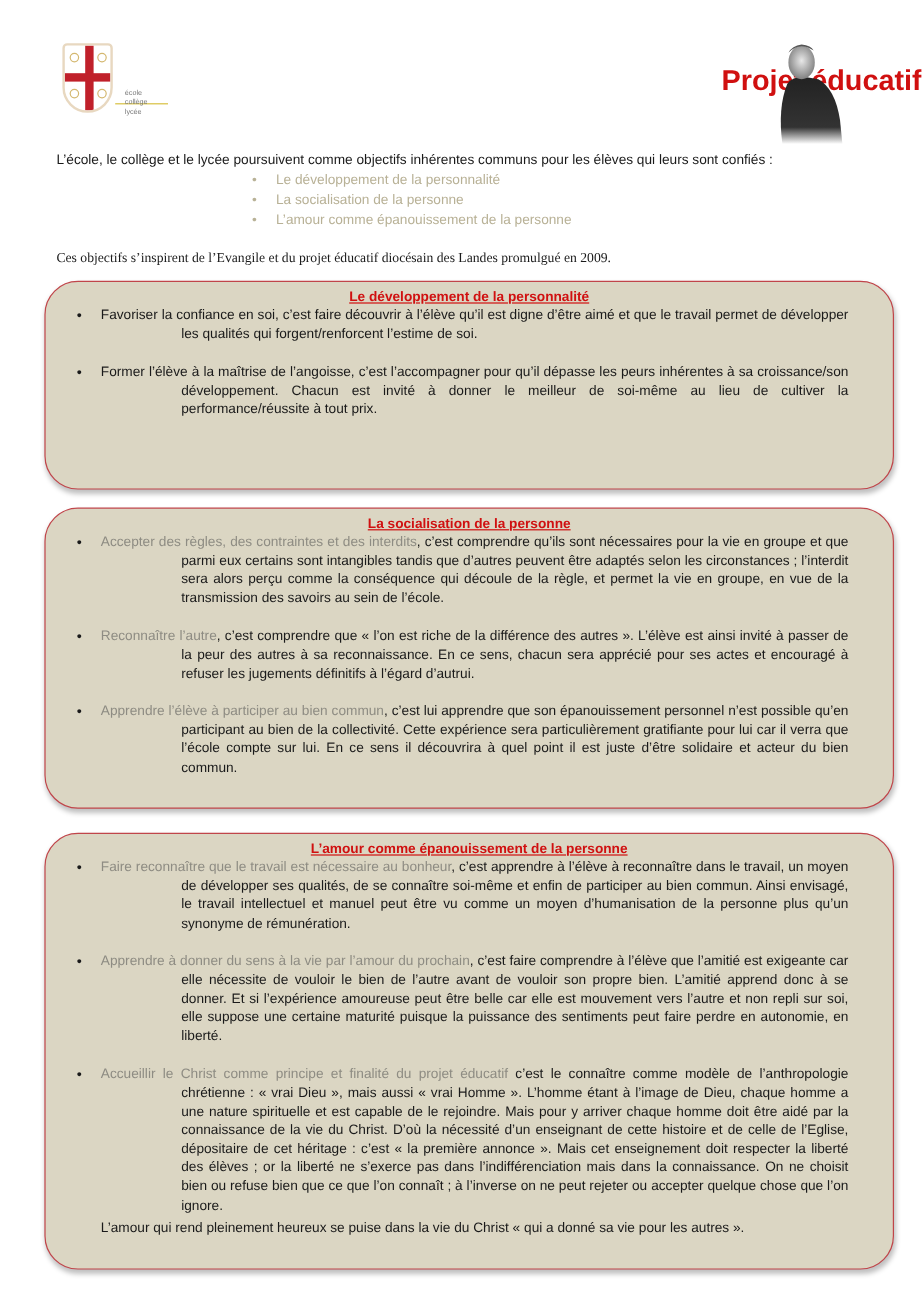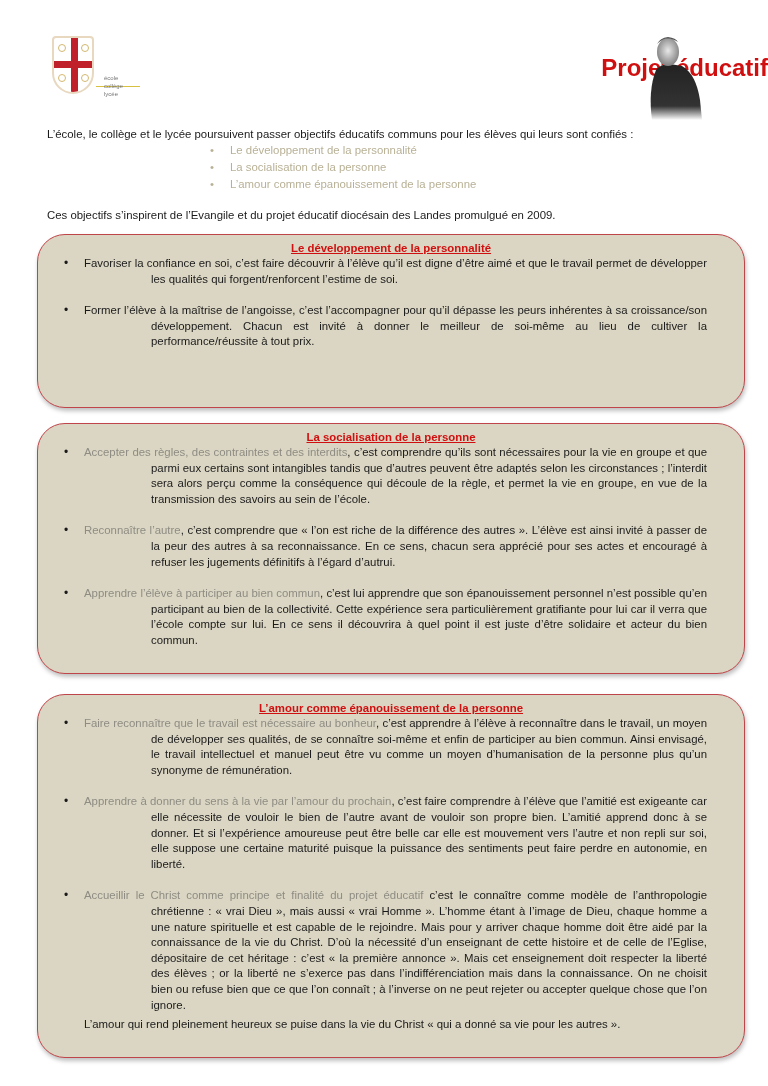--- a/index.html
+++ b/index.html
@@ -15,21 +15,21 @@
   .logo .line { position: absolute; left: 44px; top: 50px; width: 44px; height: 1px; background: #d8c040; }
 
   .title { position: absolute; left: 0; width: 768px; top: 50px; text-align: right; font-weight: bold; font-size: 24px; line-height: 36px; color: #d01010; }
 
   .photo { position: absolute; left: 638px; top: 30px; width: 70px; height: 90px; }
 
   .intro { position: absolute; left: 47px; top: 127px; width: 680px; }
   .goals { position: absolute; left: 210px; top: 142px; color: #b8b196; }
   .goals li { list-style: none; position: relative; padding-left: 20px; line-height: 17px; }
   .goals li::before { content: "•"; position: absolute; left: 0; color: #b8b196; }
-  .intro2 { position: absolute; left: 47px; top: 208px; width: 680px; }
+  .intro2 { position: absolute; left: 47px; top: 208px; width: 680px; font-family: Liberation Serif, serif; }
 
   .box { position: absolute; left: 37px; width: 708px; background: #dbd6c3; border: 1.5px solid #c0454a; border-radius: 28px; box-shadow: 1px 3px 4px rgba(0,0,0,0.25); }
   .box h2 { text-align: center; font-size: 11.4px; font-weight: bold; color: #d01010; text-decoration: underline; line-height: 15px; margin-top: 6px; }
   .box ul { list-style: none; }
   .box li { position: relative; padding-left: 113px; padding-right: 37px; text-align: justify; }
   .box li .first { margin-left: -67px; }
   .box li::before { content: "•"; position: absolute; left: 26px; top: 0; font-size: 12px; }
   .box li + li { margin-top: 16px; }
   .lead { color: #8e8c83; }
   .closing { padding-left: 46px; margin-top: 4px; }
@@ -72,21 +72,21 @@
         <stop offset="0" stop-color="#e8e8e8"></stop>
         <stop offset="1" stop-color="#777"></stop>
       </radialGradient>
     </defs>
     <path d="M18 40 Q22 34 32 34 L44 36 Q58 44 62 70 L64 90 L14 90 Q10 60 18 40 Z" fill="url(#fade)"></path>
     <ellipse cx="30" cy="22" rx="11" ry="14" fill="url(#face)"></ellipse>
     <path d="M19 14 Q28 4 40 12 Q38 8 30 7 Q22 8 19 14 Z" fill="#555"></path>
   </svg>
 </div>
 
-<p class="intro">L’école, le collège et le lycée poursuivent passer objectifs éducatifs communs pour les élèves qui leurs sont confiés :</p>
+<p class="intro">L’école, le collège et le lycée poursuivent comme objectifs inhérentes communs pour les élèves qui leurs sont confiés :</p>
 <ul class="goals">
   <li>Le développement de la personnalité</li>
   <li>La socialisation de la personne</li>
   <li>L’amour comme épanouissement de la personne</li>
 </ul>
 <p class="intro2">Ces objectifs s’inspirent de l’Evangile et du projet éducatif diocésain des Landes promulgué en 2009.</p>
 
 <section class="box" id="box1">
   <h2>Le développement de la personnalité</h2>
   <ul>

